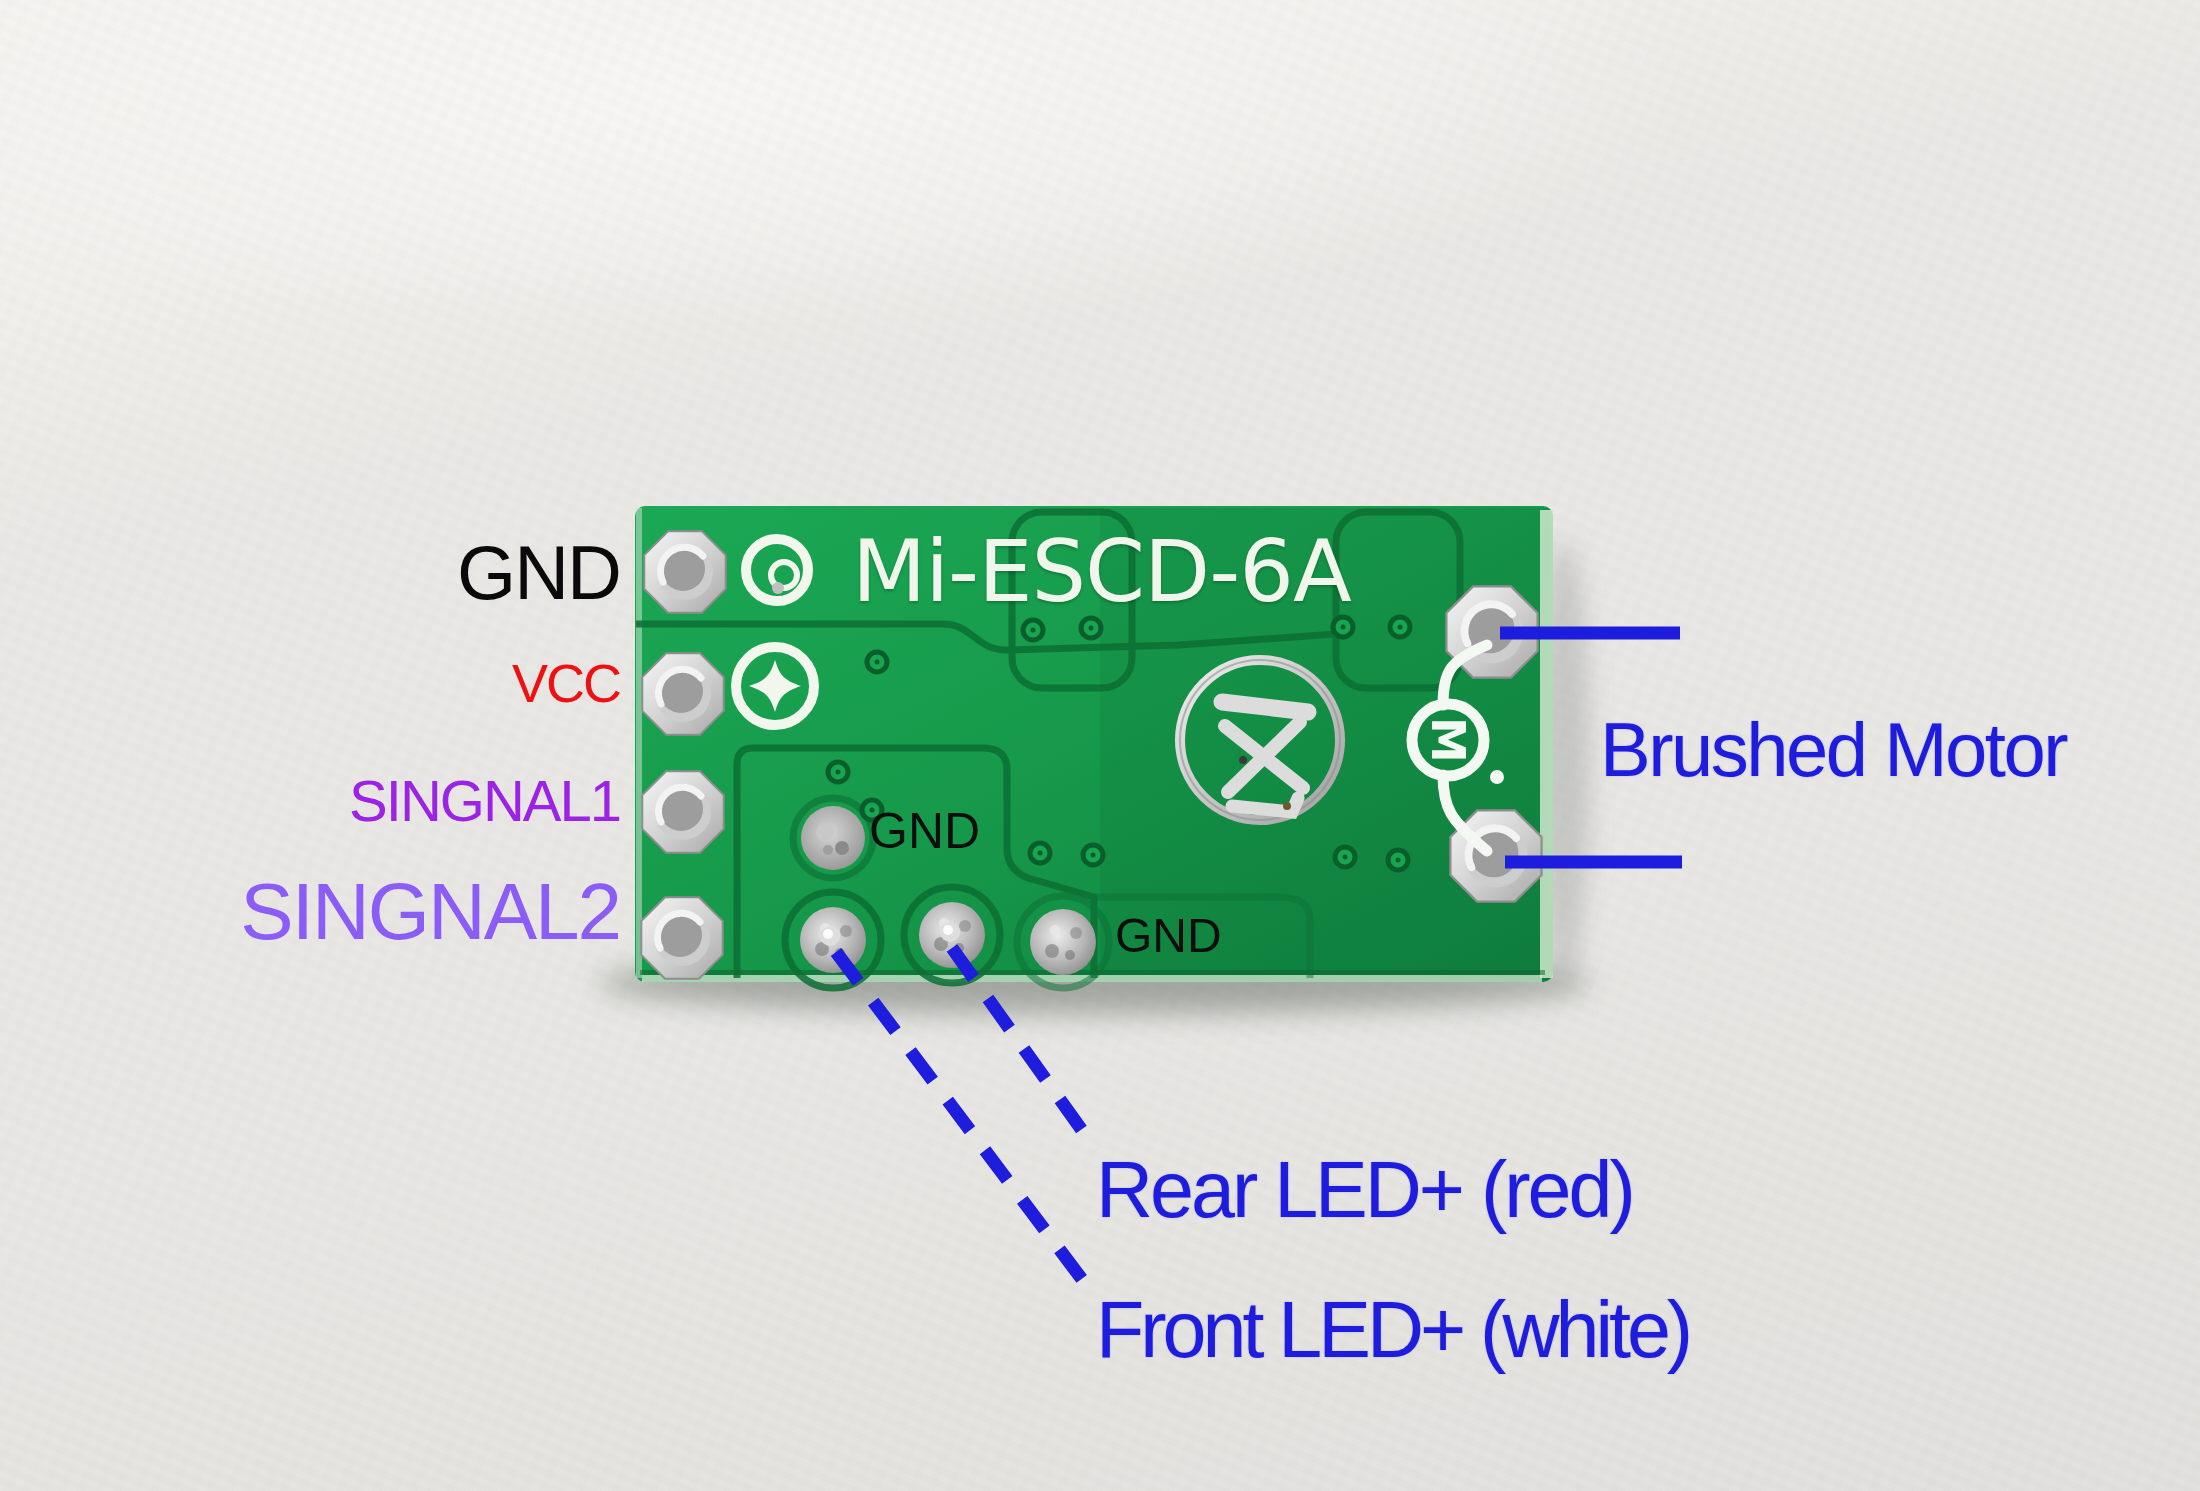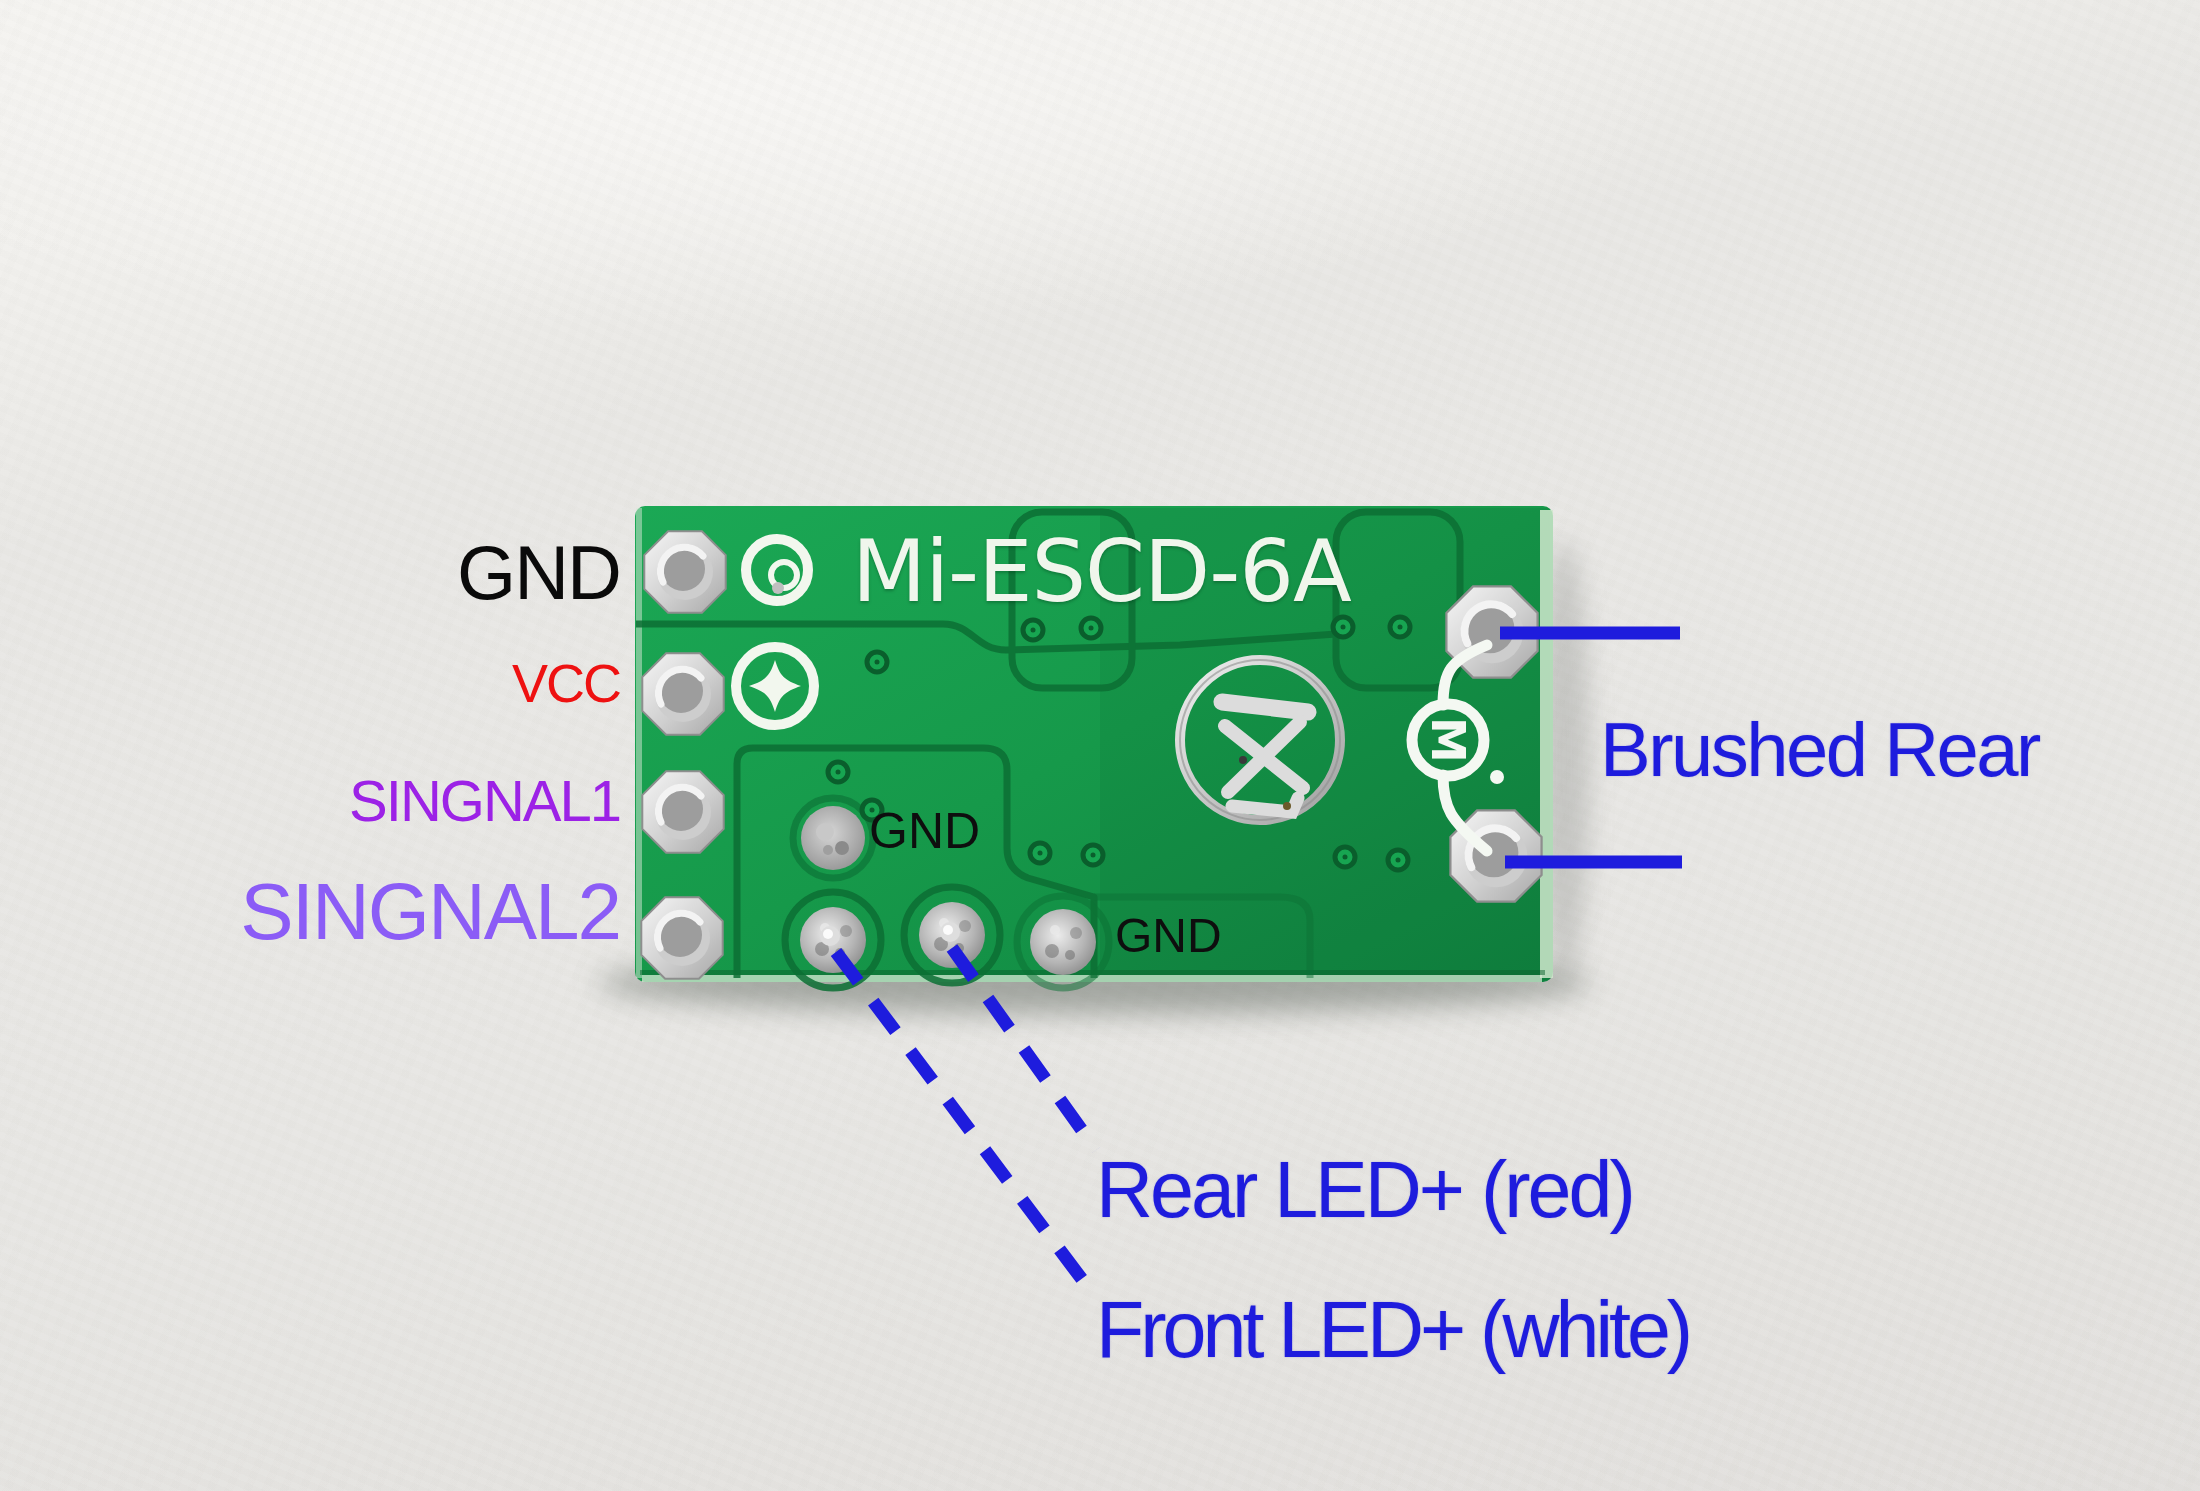--- a/index.html
+++ b/index.html
@@ -203,15 +203,15 @@
 
 <div class="txt board-title">Mi-ESCD-6A</div>
 <div class="txt gnd-onboard-1">GND</div>
 <div class="txt gnd-onboard-2">GND</div>
 
 <div class="txt pin-label pin-gnd">GND</div>
 <div class="txt pin-label pin-vcc">VCC</div>
 <div class="txt pin-label pin-s1">SINGNAL1</div>
 <div class="txt pin-label pin-s2">SINGNAL2</div>
 
-<div class="txt ann ann-motor">Brushed Rear</div>
+<div class="txt ann ann-motor">Brushed Motor</div>
 <div class="txt ann ann-rear">Rear LED+ (red)</div>
 <div class="txt ann ann-front">Front LED+ (white)</div>
 
 </body></html>

